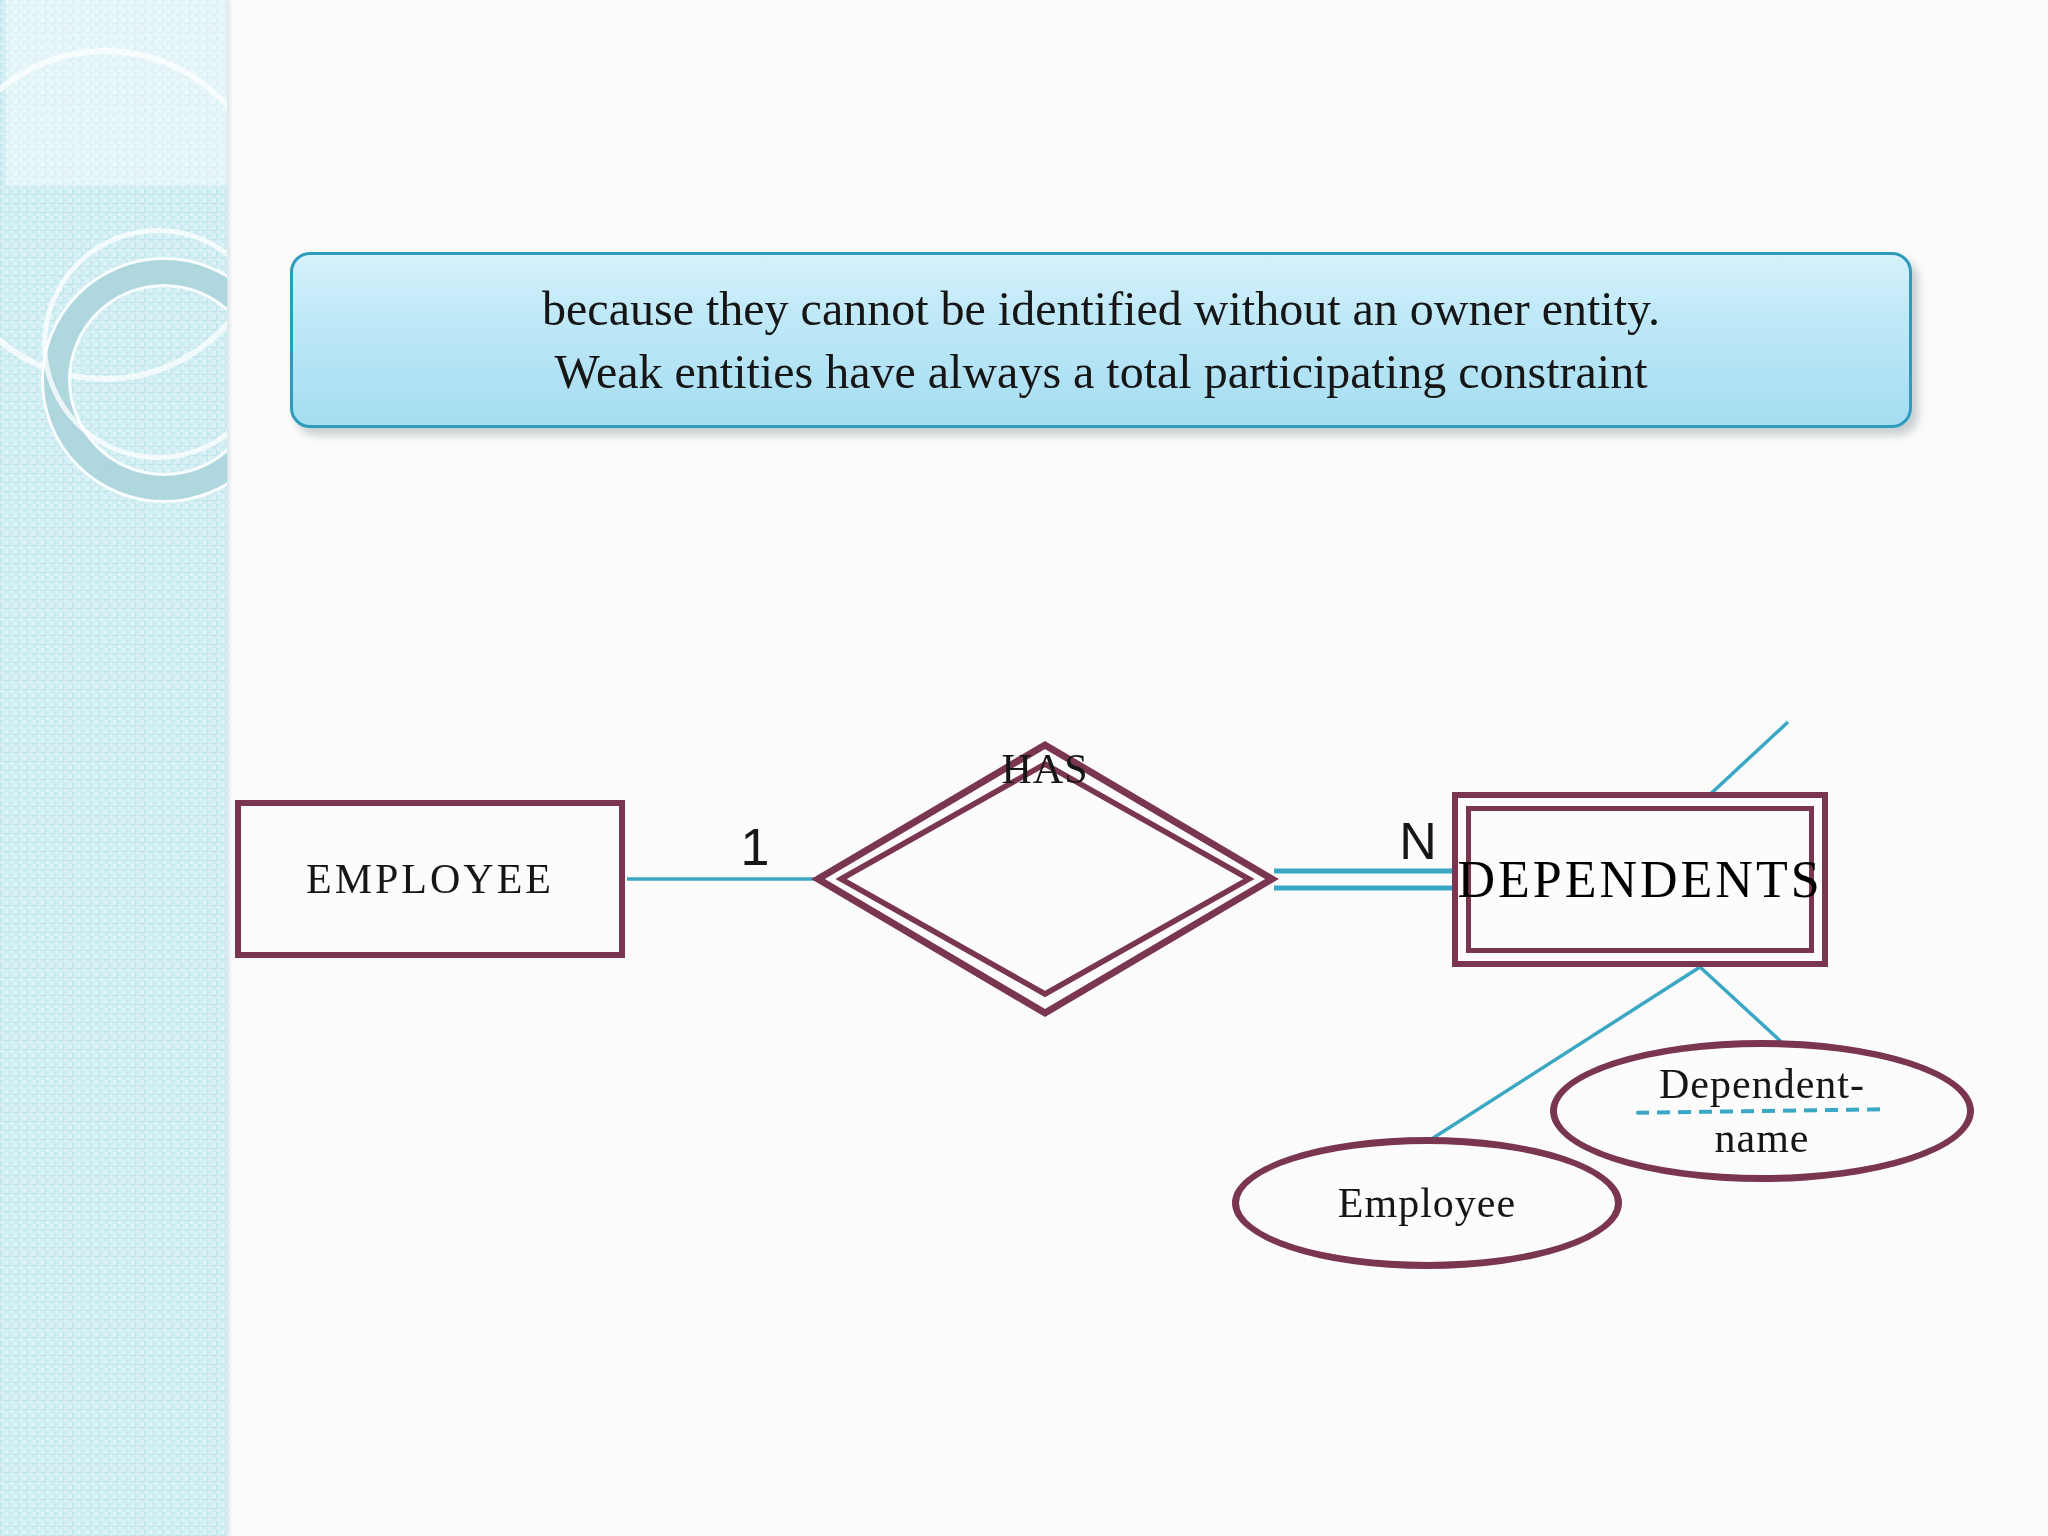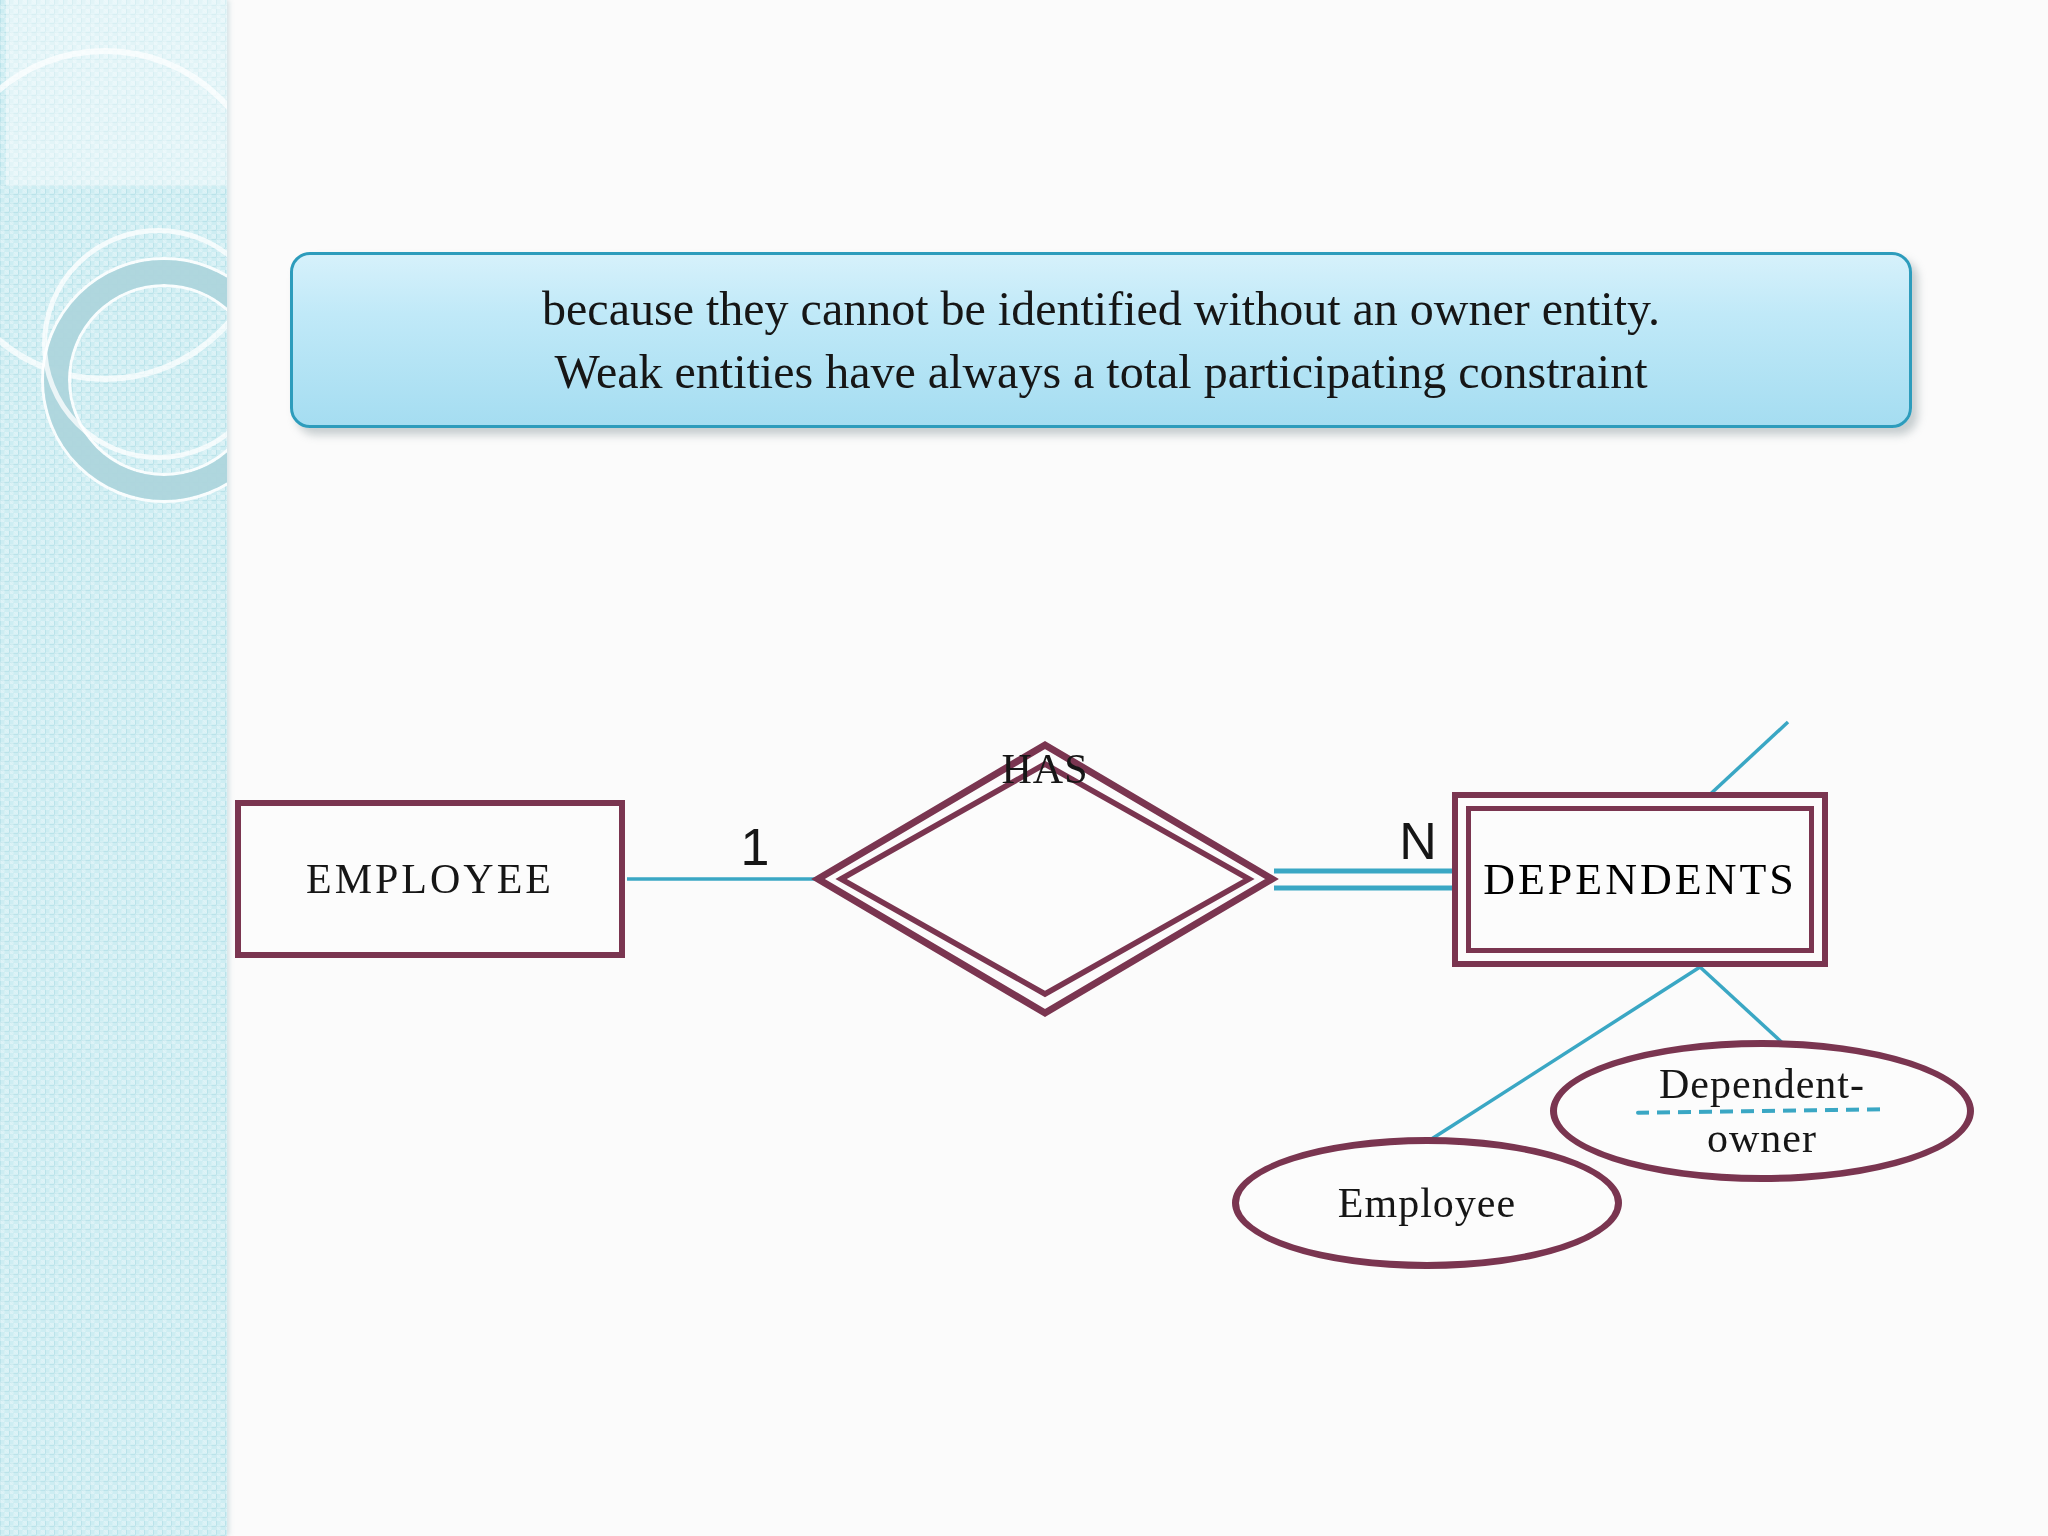--- a/index.html
+++ b/index.html
@@ -76,21 +76,21 @@
     color:var(--text-dark,#161616);
   }
   .entity-rect{border:6px solid var(--shape-border,#7a3550);}
   .entity-label{font-size:42px;letter-spacing:3px;}
   .weak-outer{border:6px solid var(--shape-border,#7a3550);background:#fcfcfc;position:absolute;box-sizing:border-box;}
   .weak-inner{
     position:absolute;left:8px;top:8px;right:8px;bottom:8px;
     border:5px solid var(--shape-border,#7a3550);box-sizing:border-box;
     display:flex;align-items:center;justify-content:center;
   }
-  .weak-inner .entity-label{font-size:44px;}
+  .weak-inner .entity-label{font-size:52px;}
   .ellipse{
     border-radius:50%;
     border:7px solid var(--shape-border,#7a3550);
   }
   .ellipse-label{font-size:42px;letter-spacing:1px;text-align:center;line-height:1.05;}
   .diamond-label-box{
     position:absolute;display:flex;justify-content:center;
     background:transparent;color:var(--text-dark,#161616);
   }
   .diamond-label{font-size:42px;letter-spacing:1px;}
@@ -154,17 +154,17 @@
 
 
   <div class="node ellipse" style="left:1232px;top:1137px;width:390px;height:132px;">
     <span class="ellipse-label">Employee</span>
   </div>
 
   <div class="node ellipse" style="left:1550px;top:1040px;width:424px;height:142px;">
     <div class="dep-name-col">
       <span class="ellipse-label">Dependent-</span>
       <div class="partial-key-underline"></div>
-      <span class="ellipse-label">owner</span>
+      <span class="ellipse-label">name</span>
     </div>
   </div>
 
 </div>
 
 </body></html>

